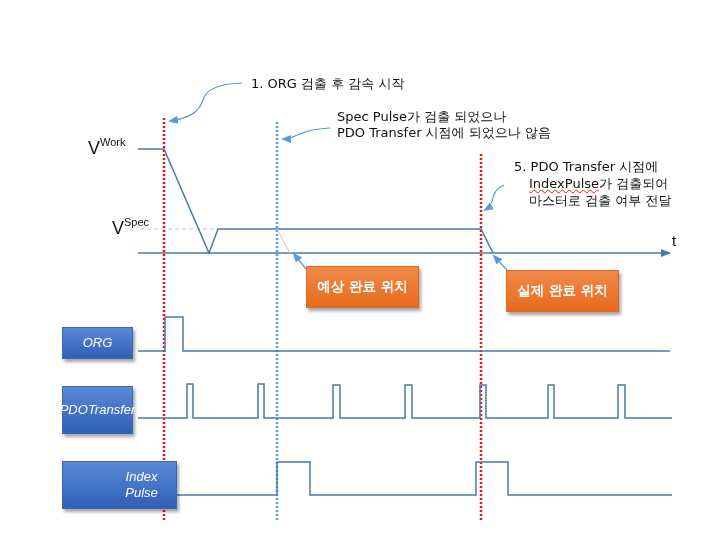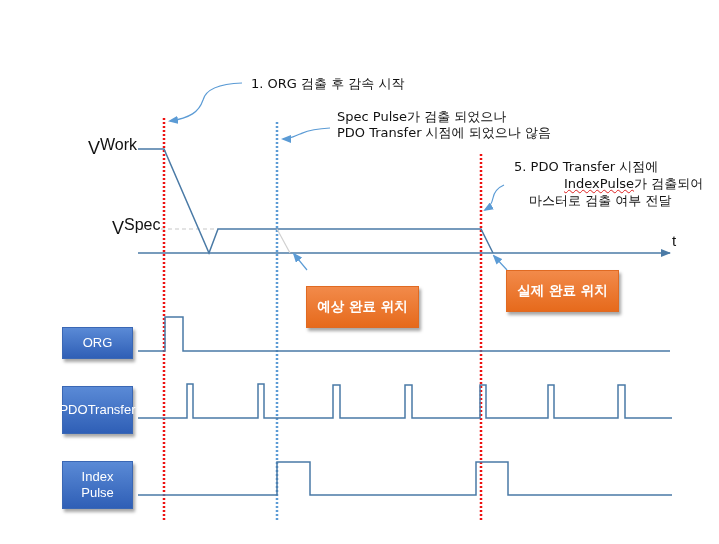--- a/index.html
+++ b/index.html
@@ -1,31 +1,31 @@
 <!DOCTYPE html>
 <html><head>
 <meta charset="utf-8">
 <style>
   html, body { margin:0; padding:0; background:#ffffff; }
   body { width:719px; height:544px; position:relative; overflow:hidden;
          font-family:"DejaVu Sans", "Liberation Sans", sans-serif; }
   #canvas { position:absolute; left:0; top:0; }
   .lbl { position:absolute; font-size:13px; color:#111; white-space:nowrap; line-height:16px; }
   .vlabel { position:absolute; font-size:18px; color:#111; font-family:"Liberation Sans", sans-serif; }
-  .vlabel sup { font-size:16px; position:relative; top:-2px; vertical-align:top; }
+  .vlabel sup { font-size:11px; position:relative; top:-2px; vertical-align:top; }
   .sigbox { position:absolute; width:69px; color:#fff; text-align:center;
             background:linear-gradient(#5a8ad6, #2f5fb6); border:1px solid #3a67b4;
             box-shadow:2px 3px 3px rgba(0,0,0,0.35);
             font-size:13px; line-height:16px; display:flex; align-items:center; justify-content:center;
-            font-family:"Liberation Sans", sans-serif; }
+            font-family:"Liberation Sans", sans-serif;font-style:italic; }
   .callout { position:absolute; width:111px; height:40px; color:#fff; font-weight:bold;
              background:linear-gradient(#f28a4a, #e66a1c); border:1px solid #e06a22;
              box-shadow:2px 3px 3px rgba(0,0,0,0.35);
              font-size:13.5px; display:flex; align-items:center; justify-content:center; }
-  .squiggle { text-decoration: underline wavy #d22; text-decoration-thickness:1px;margin-left:35px; }
+  .squiggle { text-decoration: underline wavy #d22; text-decoration-thickness:1px; }
 </style>
 </head>
 <body>
 
 <svg id="canvas" width="719" height="544">
   <defs>
     <marker id="axisArrow" markerWidth="10" markerHeight="8" refX="9" refY="4" orient="auto" markerUnits="userSpaceOnUse">
       <path d="M0,0 L10,4 L0,8 Z" fill="#4a7aa6"></path>
     </marker>
     <marker id="blueArrow" markerWidth="10" markerHeight="8" refX="8" refY="4" orient="auto" markerUnits="userSpaceOnUse">
@@ -59,26 +59,26 @@
 <div class="lbl" style="left:337px; top:109px;">Spec Pulse가 검출 되었으나</div>
 <div class="lbl" style="left:337px; top:125px;">PDO Transfer 시점에 되었으나 않음</div>
 <div class="lbl" style="left:514px; top:159px;">5. PDO Transfer 시점에</div>
 <div class="lbl" style="left:529px; top:176px;"><span class="squiggle">IndexPulse</span><span>가 검출되어</span></div>
 <div class="lbl" style="left:529px; top:193px;">마스터로 검출 여부 전달</div>
 
 <div class="vlabel" style="left:88px; top:138px;"><span>V</span><sup>Work</sup></div>
 <div class="vlabel" style="left:88px; top:218px;margin-left:24px;"><span>V</span><sup>Spec</sup></div>
 <div class="vlabel" style="left:672px; top:232px; font-size:15px;">t</div>
 
-<div class="callout" style="left:306px; top:286px;">예상 완료 위치</div>
+<div class="callout" style="left:306px; top:266px;">예상 완료 위치</div>
 <div class="callout" style="left:506px; top:270px;">실제 완료 위치</div>
 
 <div class="sigbox" style="left:62px; top:327px; height:30px;">
   <span>ORG</span>
 </div>
 <div class="sigbox" style="left:62px; top:386px; height:46px; ">
   <span>PDO</span>
   <span>Transfer</span>
 </div>
-<div class="sigbox" style="left:62px; top:461px; height:46px; flex-direction:column;">
+<div class="sigbox" style="left:62px; top:461px; height:46px; flex-direction:column;padding-left:44px;">
   <span>Index</span>
   <span>Pulse</span>
 </div>
 
 </body></html>

